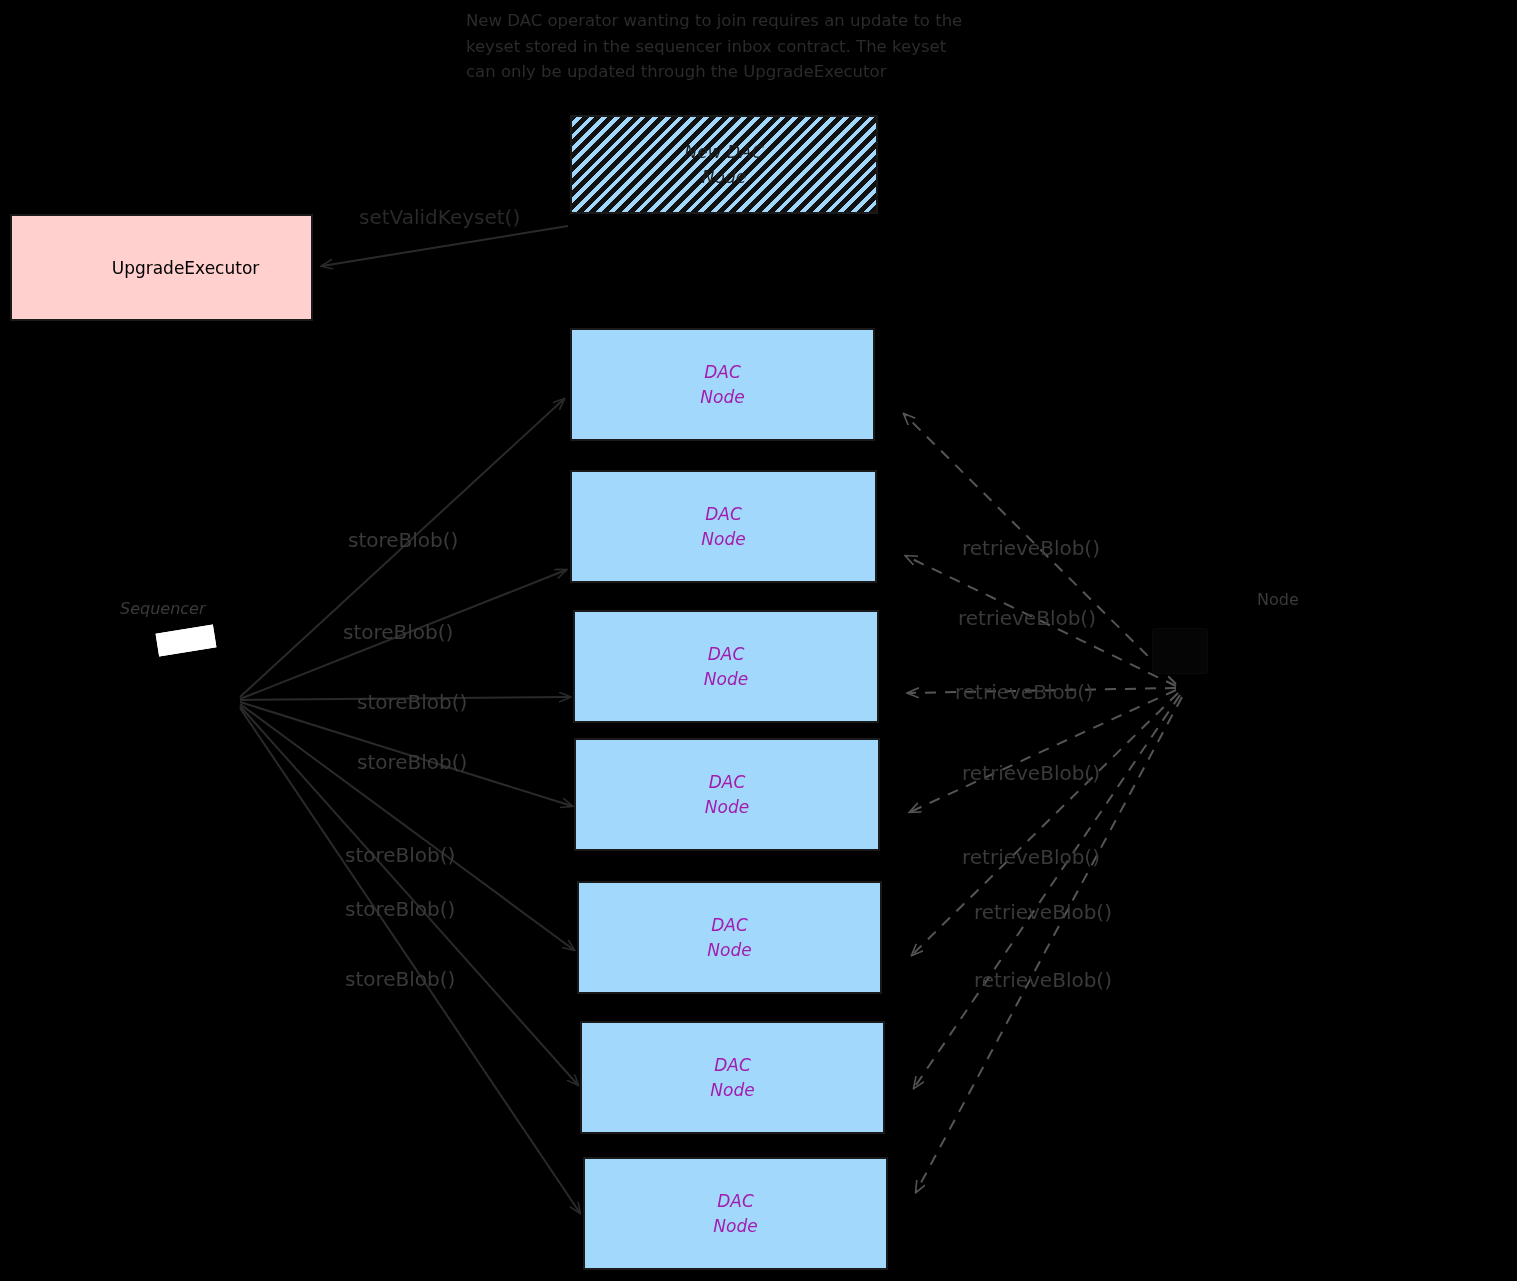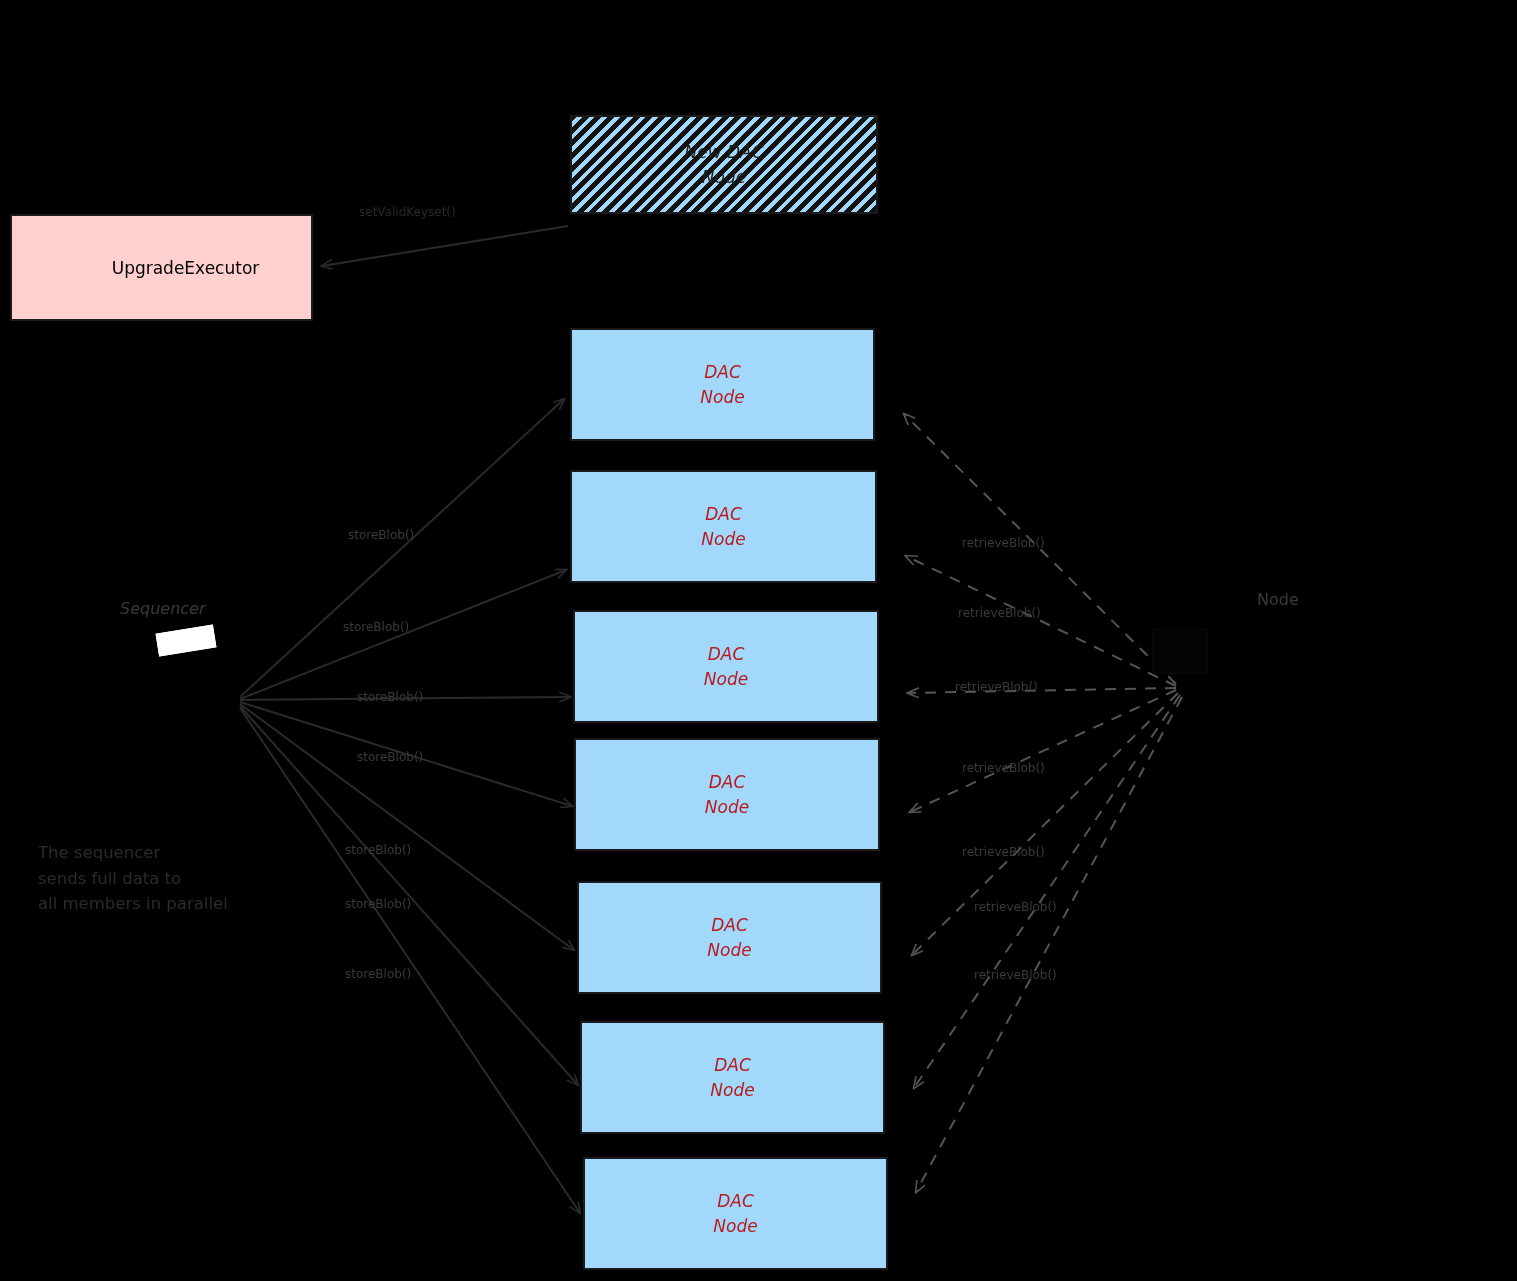--- a/index.html
+++ b/index.html
@@ -26,21 +26,21 @@
   }
   .node-box {
     position: absolute;
     background: #A3D8FD;
     border: 2px solid #1a1a1a;
     box-sizing: border-box;
     display: flex;
     flex-direction: column;
     align-items: center;
     justify-content: center;
-    color: #b91c1c;
+    color: #a21caf;
     font-size: 17px;
     line-height: 1.45;
     font-style: italic;
     font-family: "DejaVu Sans", sans-serif;
     text-align: center;
   }
   .node-box .ln { display: block; }
   .exec-box {
     position: absolute;
     background: #FFD0CE;
@@ -79,21 +79,21 @@
     position: absolute;
     color: #2b2b2b;
     font-size: 16.5px;
     line-height: 1.55;
     font-family: "DejaVu Sans", sans-serif;
     white-space: pre-line;
   }
   .edge-label {
     position: absolute;
     color: #3a3a3a;
-    font-size: 12px;
+    font-size: 20px;
     font-family: "DejaVu Sans", sans-serif;
     white-space: nowrap;
   }
   .edge-label.dark {
     color: #2a2a2a;
   }
   .actor-label {
     position: absolute;
     color: #3a3a3a;
     font-size: 16px;
@@ -146,37 +146,37 @@
       <path d="M1176,684 L904,414" marker-end="url(#arrowDash)"></path>
       <path d="M1176,686 L906,556" marker-end="url(#arrowDash)"></path>
       <path d="M1176,688 L908,693" marker-end="url(#arrowDash)"></path>
       <path d="M1176,690 L910,812" marker-end="url(#arrowDash)"></path>
       <path d="M1178,693 L912,955" marker-end="url(#arrowDash)"></path>
       <path d="M1180,695 L914,1088" marker-end="url(#arrowDash)"></path>
       <path d="M1182,697 L916,1192" marker-end="url(#arrowDash)"></path>
     </g>
   </svg>
 
+  <div class="note" style="left:466px; top:8px; width:640px;">New DAC operator wanting to join requires an update to the
+keyset stored in the sequencer inbox contract. The keyset
+can only be updated through the UpgradeExecutor</div>
 
   <div class="hatch-box" style="left:570px; top:115px; width:308px; height:99px;">
     <span class="ln">New DAC</span>
     <span class="ln">Node</span>
   </div>
 
   <div class="edge-label dark" style="left:359px; top:205px;">setValidKeyset()</div>
 
   <div class="exec-box" style="left:10px; top:214px; width:303px; height:107px;">
     <span>UpgradeExecutor</span>
   </div>
 
   <div class="actor-label" style="left:120px; top:599px;font-style:italic;">Sequencer</div>
   <div class="seq-icon" style="left:157px; top:629px; width:56px; height:21px;"></div>
-  <div class="note" style="left:38px; top:840px; width:260px;">The sequencer
-sends full data to
-all members in parallel</div>
 
   <div class="actor-label" style="left:1257px; top:590px;">Node</div>
   <div class="user-icon" style="left:1152px; top:628px; width:54px; height:44px;"></div>
 
   <div class="node-box" style="left:570px; top:328px; width:305px; height:113px;">
     <span class="ln">DAC</span>
     <span class="ln">Node</span>
   </div>
 
   <div class="node-box" style="left:570px; top:470px; width:307px; height:113px;">

